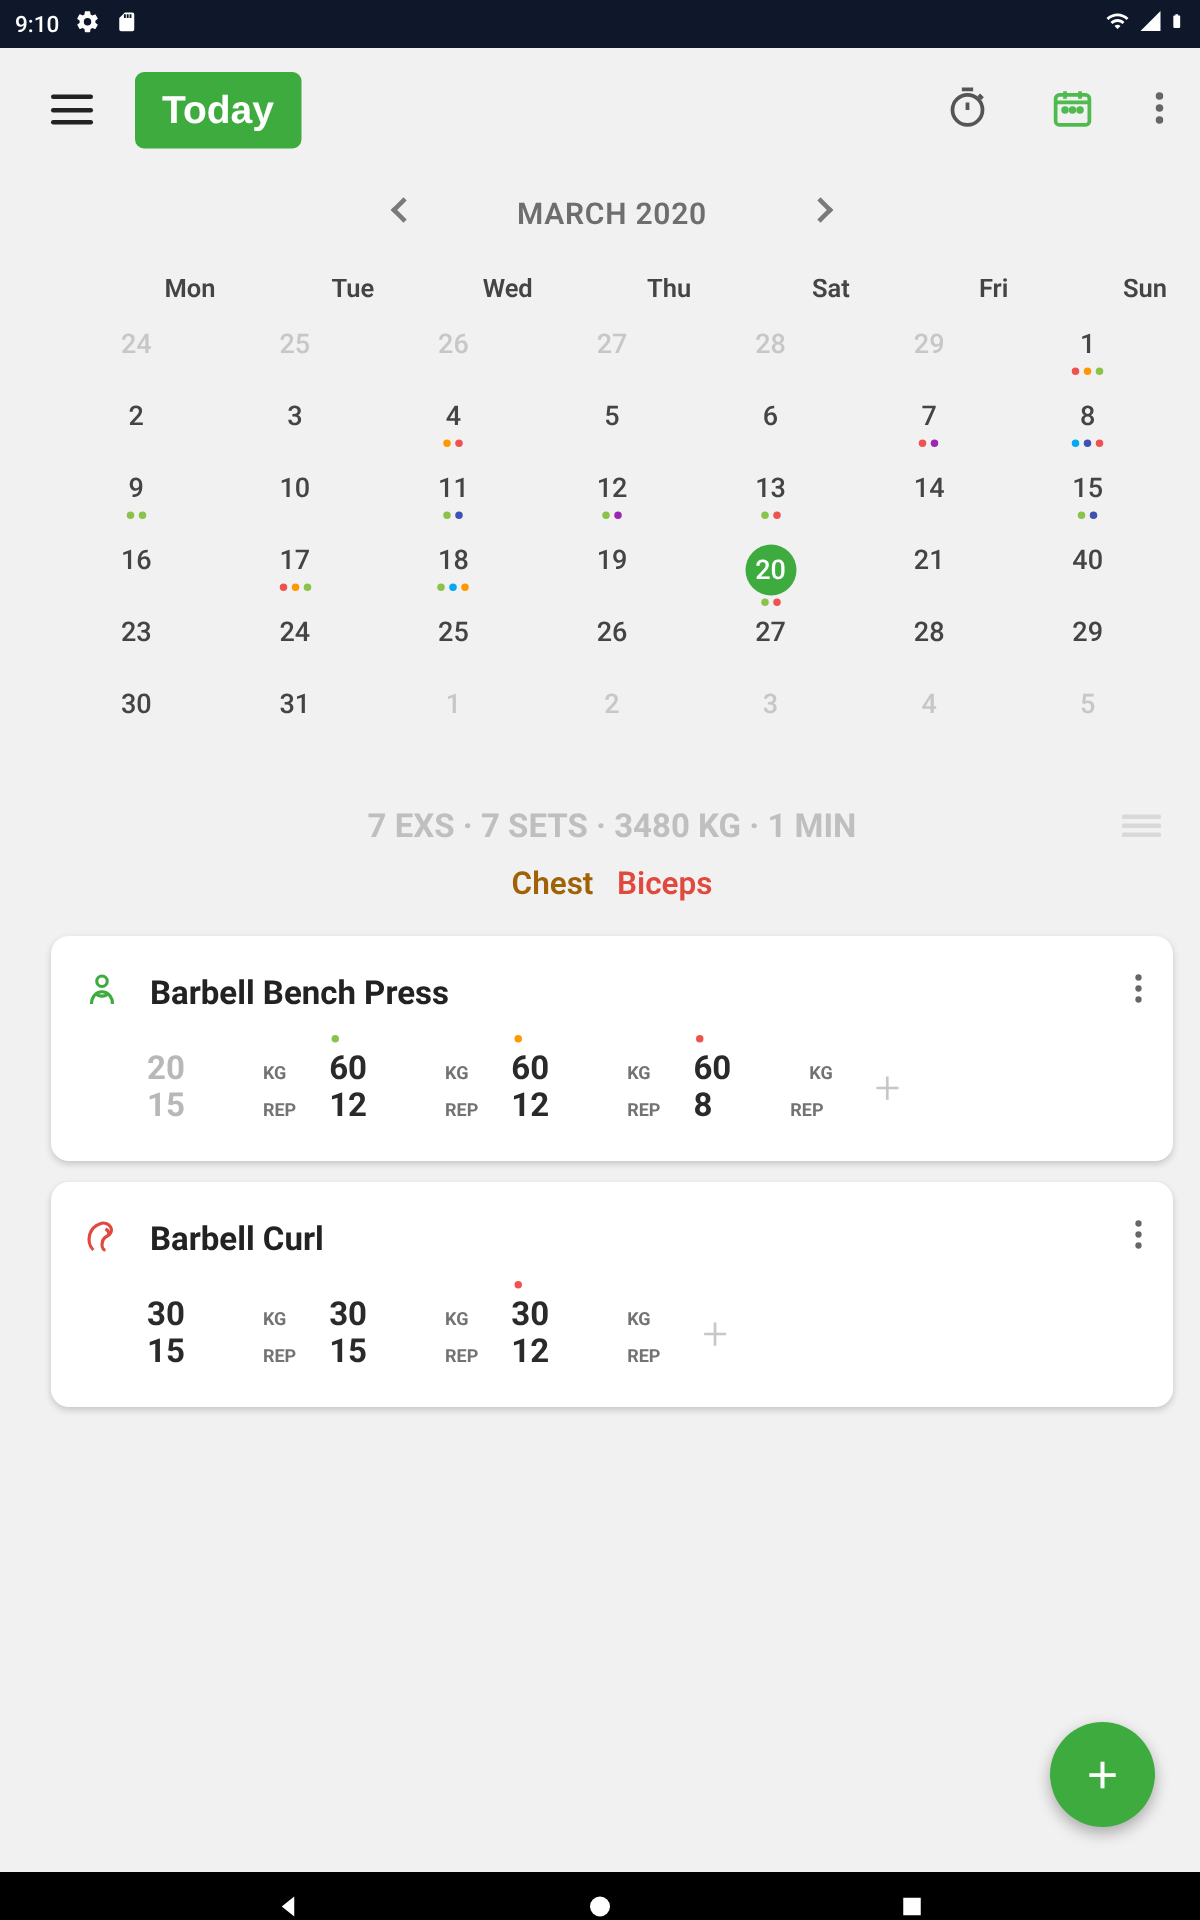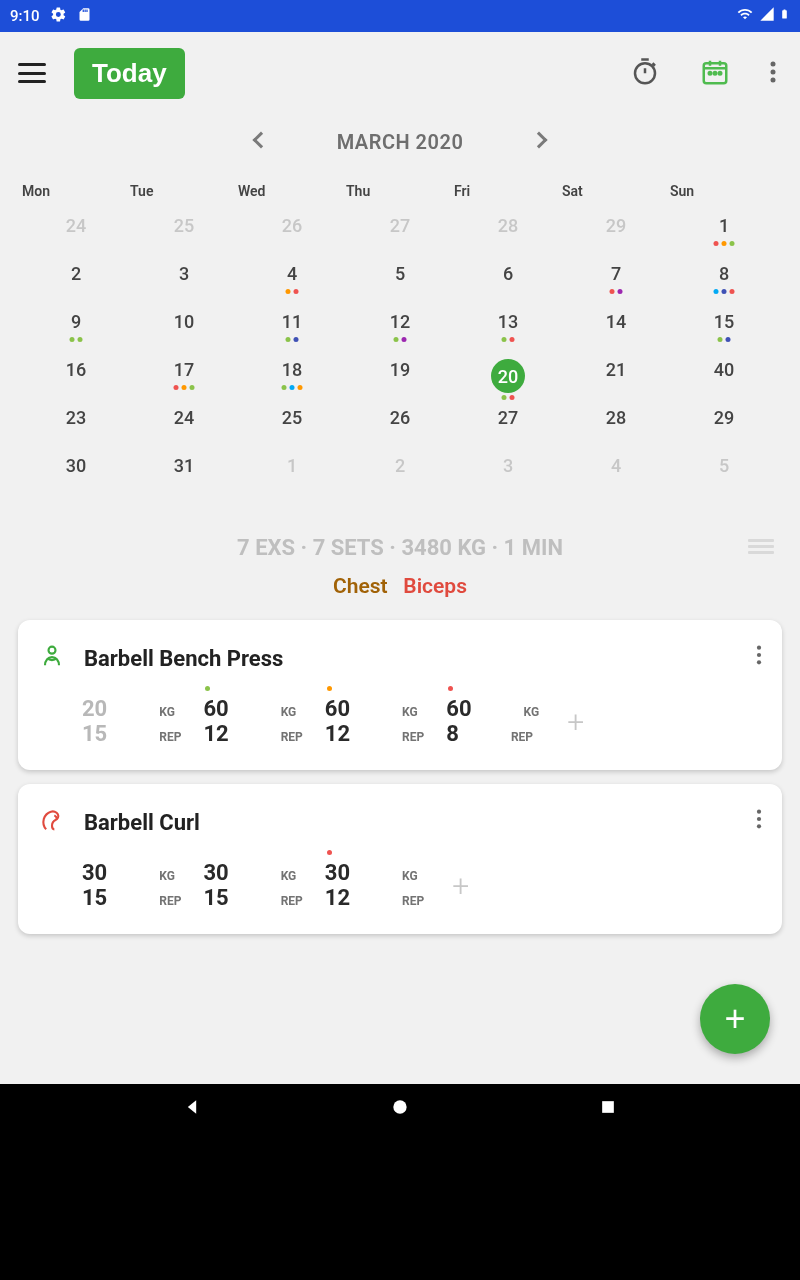--- a/index.html
+++ b/index.html
@@ -1,34 +1,34 @@
 <!DOCTYPE html>
 <html><head>
 <meta charset="utf-8">
 <style>
   * { box-sizing: border-box; margin: 0; padding: 0; }
   html, body { width: 800px; height: 1280px; font-family: Roboto, -apple-system, sans-serif; background: #000; overflow: hidden; }
-  .status-bar { height: 32px; background: #1d4ed8; color: #fff; display: flex; align-items: center; padding: 0 10px; font-size: 15px; font-weight: 500; }
+  .status-bar { height: 32px; background: #0f172a; color: #fff; display: flex; align-items: center; padding: 0 10px; font-size: 15px; font-weight: 500; }
   .status-left { display: flex; align-items: center; gap: 10px; }
   .status-right { margin-left: auto; display: flex; align-items: center; gap: 4px; }
-  .app { background: #f1f1f1; height: 1052px; position: relative; }
+  .app { background: #f1f1f1; height: 1216px; position: relative; padding-left: 16px; }
   .app-bar { height: 82px; display: flex; align-items: center; padding: 0 18px; }
   .menu-icon { width: 28px; height: 20px; display: flex; flex-direction: column; justify-content: space-between; cursor: pointer; }
   .menu-icon div { height: 3px; background: #222; border-radius: 2px; }
   .today-btn { margin-left: 28px; background: #3eab3e; color: #fff; font-size: 26px; font-weight: 600; padding: 10px 18px; border-radius: 6px; border: none; }
   .app-bar-icons { margin-left: auto; display: flex; align-items: center; gap: 28px; }
   .icon-btn { background: none; border: none; cursor: pointer; padding: 6px; }
   .month-row { display: flex; justify-content: center; align-items: center; gap: 64px; padding: 14px 0 20px; }
   .month-label { font-size: 20px; font-weight: 600; color: #6e6e6e; letter-spacing: 0.5px; }
   .chev { width: 12px; height: 12px; border: solid #7a7a7a; border-width: 0 3px 3px 0; display: inline-block; padding: 4px; }
   .chev.left { transform: rotate(135deg); }
   .chev.right { transform: rotate(-45deg); }
   .calendar { padding: 0 22px; }
   .weekdays, .week { display: grid; grid-template-columns: repeat(7, 1fr); }
-  .weekdays div { text-align: left; font-size: 14px; font-weight: 600; color: #444; padding: 8px 0 12px; }
+  .weekdays div { text-align: right; font-size: 17px; font-weight: 600; color: #444; padding: 8px 0 12px; }
   .day { position: relative; height: 48px; text-align: center; font-size: 18px; font-weight: 500; color: #444; padding-top: 4px; cursor: pointer; }
   .day.out { color: #c7c7c7; }
   .day.sel .num { background: #3eab3e; color: #fff; width: 34px; height: 34px; border-radius: 50%; display: inline-flex; align-items: center; justify-content: center; }
   .dots { position: absolute; left: 50%; transform: translateX(-50%); top: 30px; display: flex; gap: 3px; }
   .dot { width: 5px; height: 5px; border-radius: 50%; }
   .g { background: #8bc34a; } .o { background: #ff9800; } .r { background: #ef5350; } .b { background: #3f51b5; } .p { background: #9c27b0; } .cy { background: #03a9f4; }
   .summary { text-align: center; color: #bfbfbf; font-size: 22px; font-weight: 700; padding: 36px 0 14px; position: relative; }
   .summary-handle { position: absolute; right: 26px; top: 40px; width: 26px; }
   .summary-handle div { height: 3px; background: #d9d9d9; margin-bottom: 3px; border-radius: 1px; }
   .tags { text-align: center; font-size: 21px; font-weight: 600; padding-bottom: 16px; }
@@ -127,22 +127,22 @@
     <span class="month-label">MARCH 2020</span>
     <button class="icon-btn"><span class="chev right"></span></button>
   </div>
 
   <div class="calendar">
     <div class="weekdays" id="weekdays">
         <div>Mon</div>
         <div>Tue</div>
         <div>Wed</div>
         <div>Thu</div>
+        <div>Sat</div>
         <div>Fri</div>
-        <div>Sat</div>
         <div>Sun</div>
       </div>
     <div id="weeks">
         <div class="week">
           <div class="day out"><span class="num">24</span></div>
           <div class="day out"><span class="num">25</span></div>
           <div class="day out"><span class="num">26</span></div>
           <div class="day out"><span class="num">27</span></div>
           <div class="day out"><span class="num">28</span></div>
           <div class="day out"><span class="num">29</span></div>

